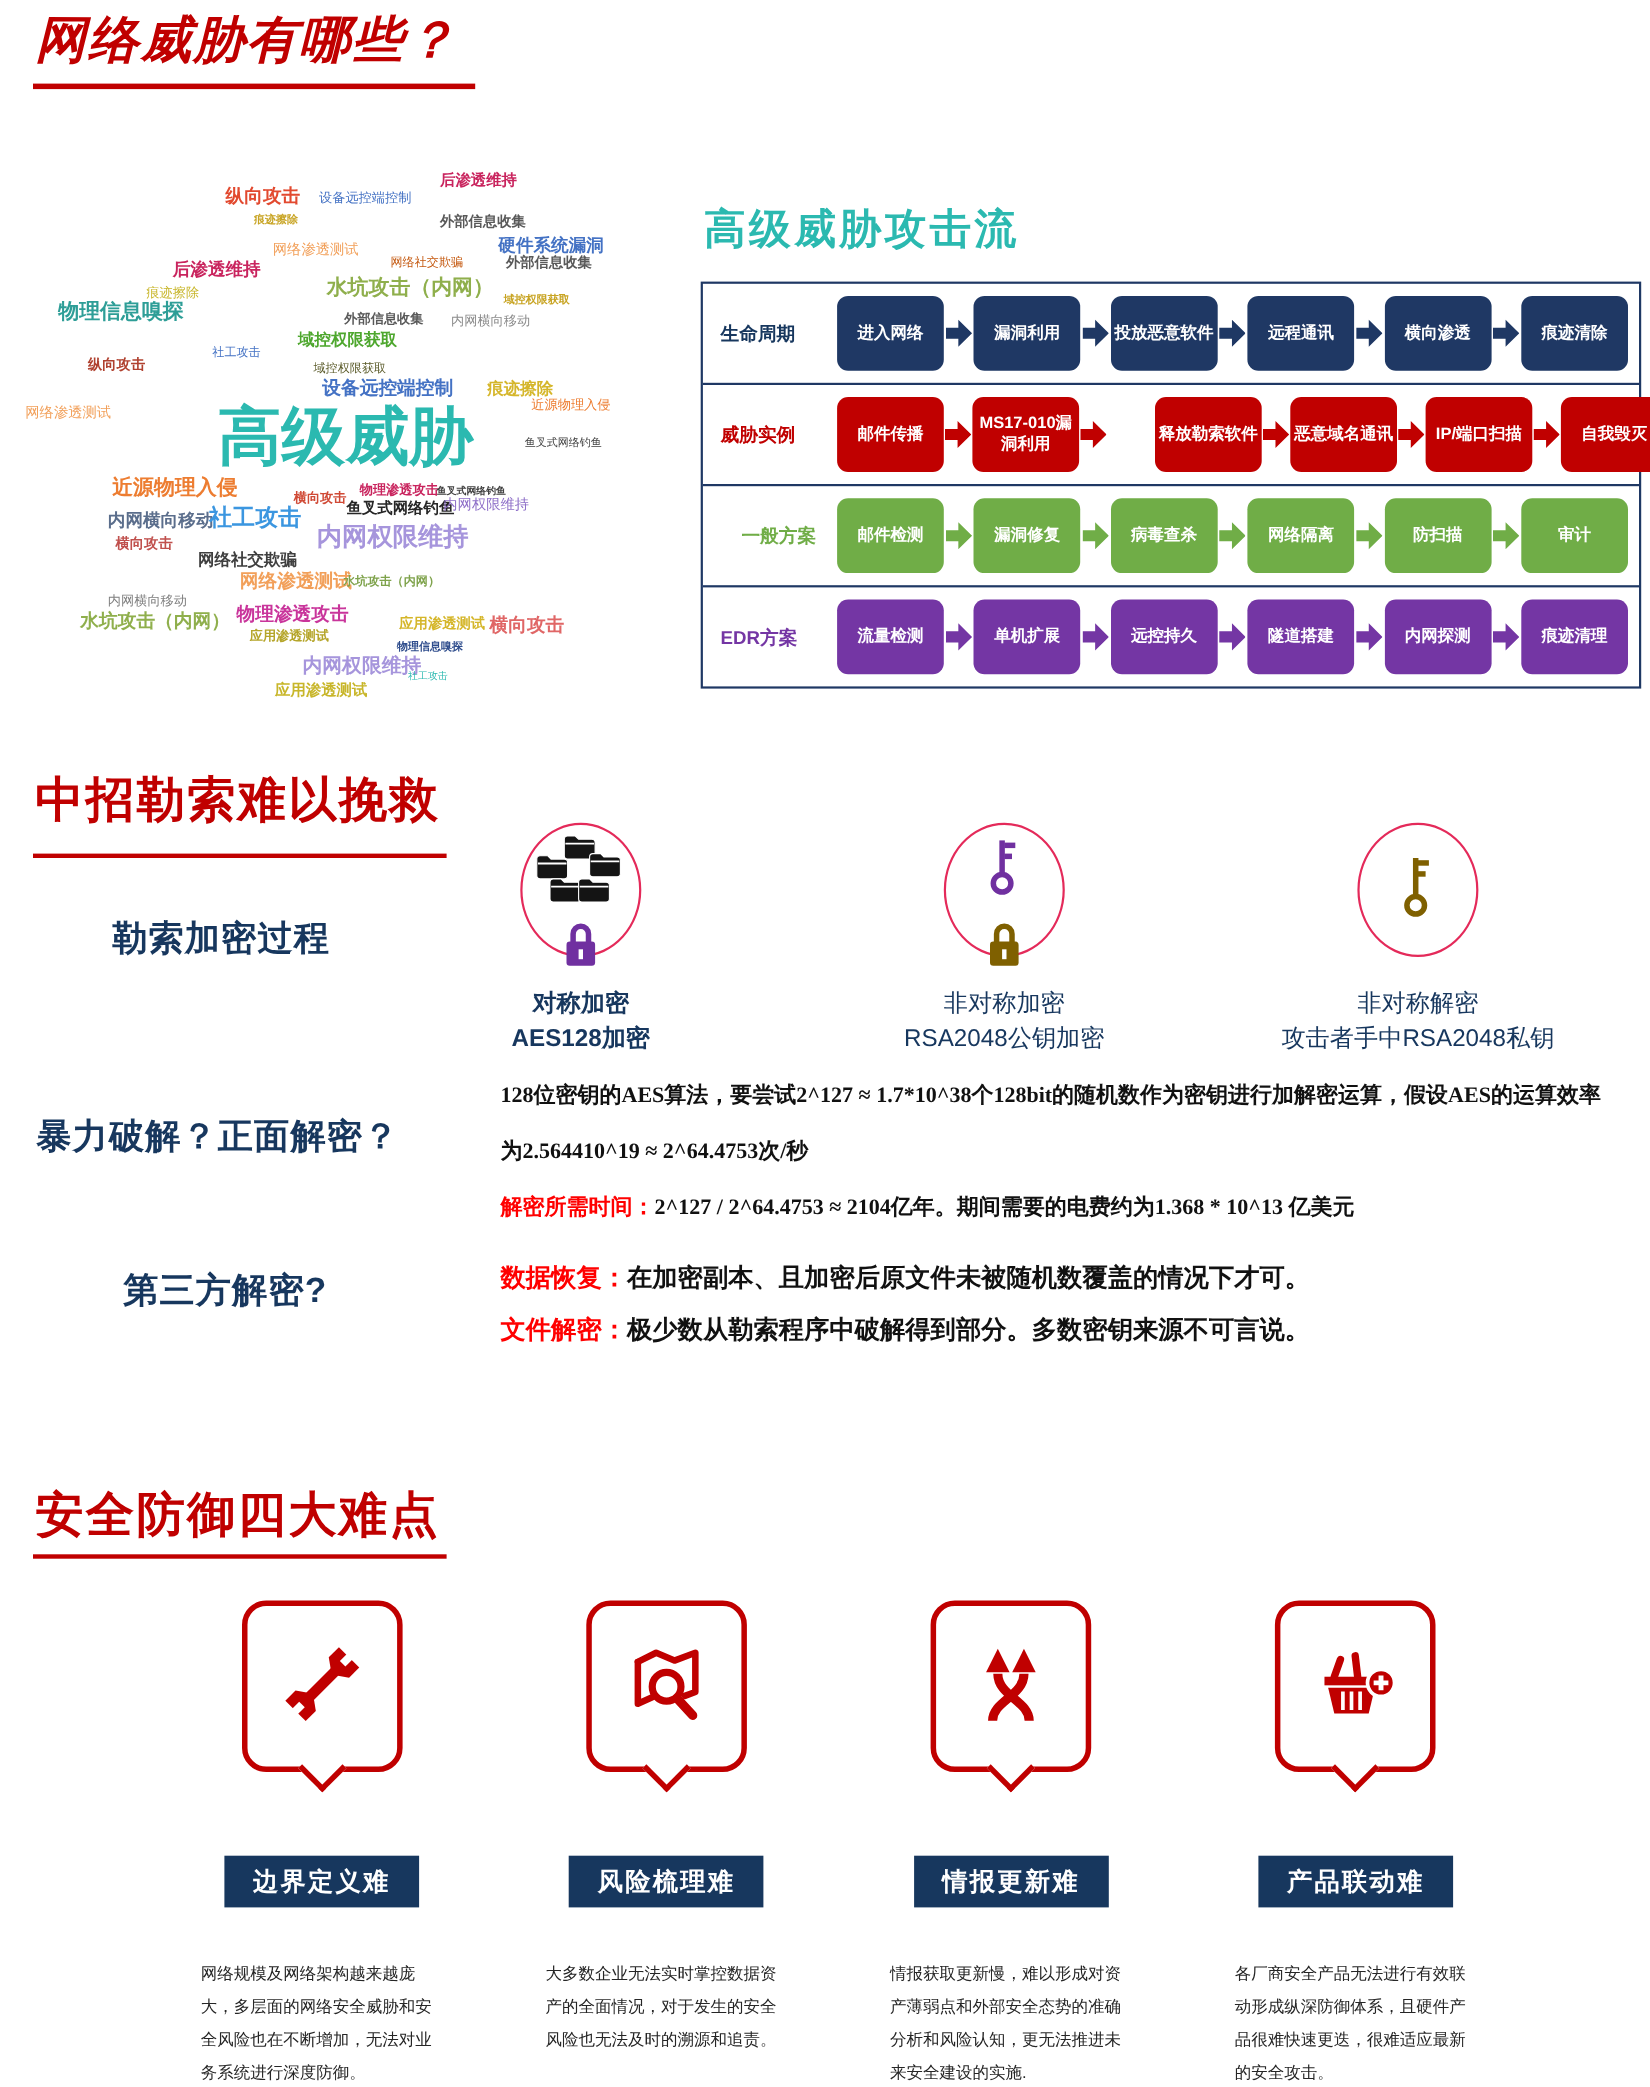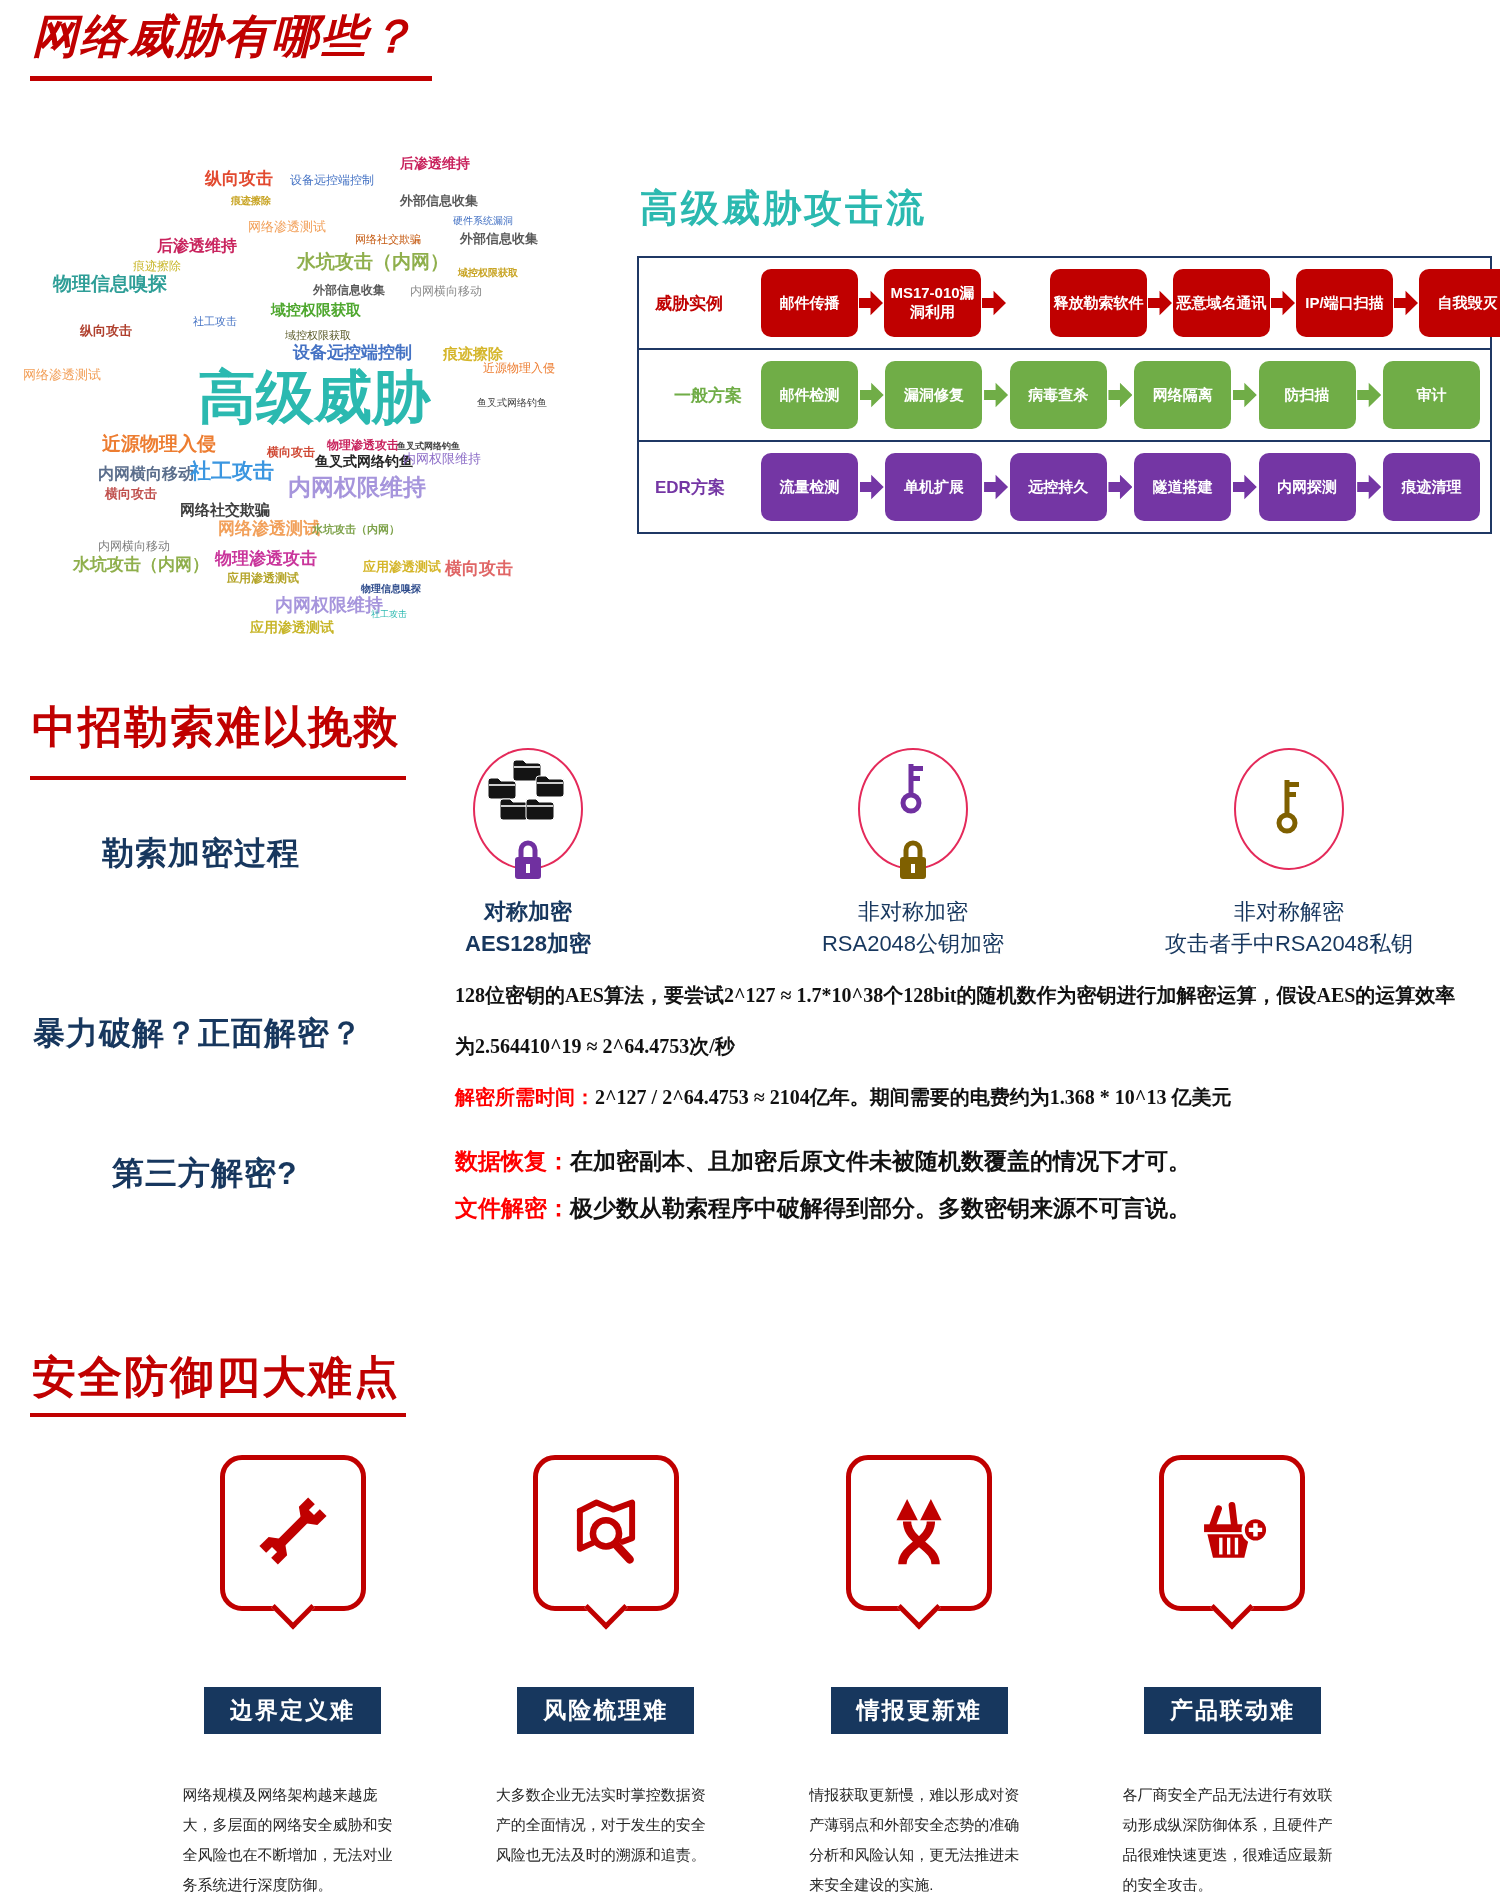--- a/index.html
+++ b/index.html
@@ -64,21 +64,21 @@
   <div class="h-red h1">网络威胁有哪些？</div>
 
   <div class="wordcloud">
       <span class="wc-term" style="left: 200px; top: 30px; font-size: 17px; color: rgb(226, 73, 47); font-weight: 700;">纵向攻击</span>
       <span class="wc-term" style="left: 285px; top: 34px; font-size: 12px; color: rgb(68, 114, 196); font-weight: 400;">设备远控端控制</span>
       <span class="wc-term" style="left: 395px; top: 16px; font-size: 14px; color: rgb(201, 36, 94); font-weight: 700;">后渗透维持</span>
       <span class="wc-term" style="left: 226px; top: 56px; font-size: 10px; color: rgb(200, 164, 35); font-weight: 700;">痕迹擦除</span>
       <span class="wc-term" style="left: 395px; top: 54px; font-size: 13px; color: rgb(89, 89, 89); font-weight: 700;">外部信息收集</span>
       <span class="wc-term" style="left: 243px; top: 80px; font-size: 13px; color: rgb(242, 160, 90); font-weight: 400;">网络渗透测试</span>
       <span class="wc-term" style="left: 350px; top: 94px; font-size: 11px; color: rgb(197, 90, 17); font-weight: 400;">网络社交欺骗</span>
-      <span class="wc-term" style="left: 448px; top: 76px; font-size: 10px; color: rgb(68, 114, 196); font-weight: 400;">硬件系统漏洞</span>
+      <span class="wc-term" style="left: 448px; top: 76px; font-size: 16px; color: rgb(68, 114, 196); font-weight: 700;">硬件系统漏洞</span>
       <span class="wc-term" style="left: 455px; top: 92px; font-size: 13px; color: rgb(89, 89, 89); font-weight: 700;">外部信息收集</span>
       <span class="wc-term" style="left: 152px; top: 98px; font-size: 16px; color: rgb(201, 36, 94); font-weight: 700;">后渗透维持</span>
       <span class="wc-term" style="left: 128px; top: 120px; font-size: 12px; color: rgb(200, 182, 42); font-weight: 400;">痕迹擦除</span>
       <span class="wc-term" style="left: 292px; top: 112px; font-size: 19px; color: rgb(143, 175, 76); font-weight: 700;">水坑攻击（内网）</span>
       <span class="wc-term" style="left: 453px; top: 128px; font-size: 10px; color: rgb(200, 164, 35); font-weight: 700;">域控权限获取</span>
       <span class="wc-term" style="left: 48px; top: 134px; font-size: 19px; color: rgb(46, 158, 151); font-weight: 700;">物理信息嗅探</span>
       <span class="wc-term" style="left: 308px; top: 144px; font-size: 12px; color: rgb(89, 89, 89); font-weight: 700;">外部信息收集</span>
       <span class="wc-term" style="left: 405px; top: 145px; font-size: 12px; color: rgb(140, 140, 140); font-weight: 400;">内网横向移动</span>
       <span class="wc-term" style="left: 266px; top: 162px; font-size: 15px; color: rgb(78, 167, 46); font-weight: 700;">域控权限获取</span>
       <span class="wc-term" style="left: 188px; top: 176px; font-size: 11px; color: rgb(68, 114, 196); font-weight: 400;">社工攻击</span>
@@ -111,20 +111,36 @@
       <span class="wc-term" style="left: 440px; top: 420px; font-size: 17px; color: rgb(224, 102, 102); font-weight: 700;">横向攻击</span>
       <span class="wc-term" style="left: 356px; top: 444px; font-size: 10px; color: rgb(46, 76, 140); font-weight: 700;">物理信息嗅探</span>
       <span class="wc-term" style="left: 270px; top: 456px; font-size: 18px; color: rgb(166, 149, 220); font-weight: 700;">内网权限维持</span>
       <span class="wc-term" style="left: 366px; top: 470px; font-size: 9px; color: rgb(43, 185, 176); font-weight: 400;">社工攻击</span>
       <span class="wc-term" style="left: 245px; top: 480px; font-size: 14px; color: rgb(200, 182, 42); font-weight: 700;">应用渗透测试</span>
     </div>
 
   <div class="flow-title">高级威胁攻击流</div>
   <div class="flow-table">
       <div class="flow-row">
+        <div class="flow-label" style="color: rgb(23, 55, 94);">生命周期</div>
+        <div class="flow-steps">
+          <div class="flow-box" style="background: rgb(31, 56, 100);">进入网络</div>
+          <span class="flow-arrow" style="background: rgb(31, 56, 100);"></span>
+          <div class="flow-box" style="background: rgb(31, 56, 100);">漏洞利用</div>
+          <span class="flow-arrow" style="background: rgb(31, 56, 100);"></span>
+          <div class="flow-box" style="background: rgb(31, 56, 100);">投放恶意软件</div>
+          <span class="flow-arrow" style="background: rgb(31, 56, 100);"></span>
+          <div class="flow-box" style="background: rgb(31, 56, 100);">远程通讯</div>
+          <span class="flow-arrow" style="background: rgb(31, 56, 100);"></span>
+          <div class="flow-box" style="background: rgb(31, 56, 100);">横向渗透</div>
+          <span class="flow-arrow" style="background: rgb(31, 56, 100);"></span>
+          <div class="flow-box" style="background: rgb(31, 56, 100);">痕迹清除</div>
+        </div>
+      </div>
+      <div class="flow-row">
         <div class="flow-label" style="color: rgb(192, 0, 0);">威胁实例</div>
         <div class="flow-steps">
           <div class="flow-box" style="background: rgb(192, 0, 0);">邮件传播</div>
           <span class="flow-arrow" style="background: rgb(192, 0, 0);"></span>
           <div class="flow-box" style="background: rgb(192, 0, 0);">MS17-010漏洞利用</div>
           <span class="flow-arrow" style="background: rgb(192, 0, 0);"></span>
           <div class="flow-box" style="background: rgb(192, 0, 0); margin-left: 43px;">释放勒索软件</div>
           <span class="flow-arrow" style="background: rgb(192, 0, 0);"></span>
           <div class="flow-box" style="background: rgb(192, 0, 0);">恶意域名通讯</div>
           <span class="flow-arrow" style="background: rgb(192, 0, 0);"></span>

